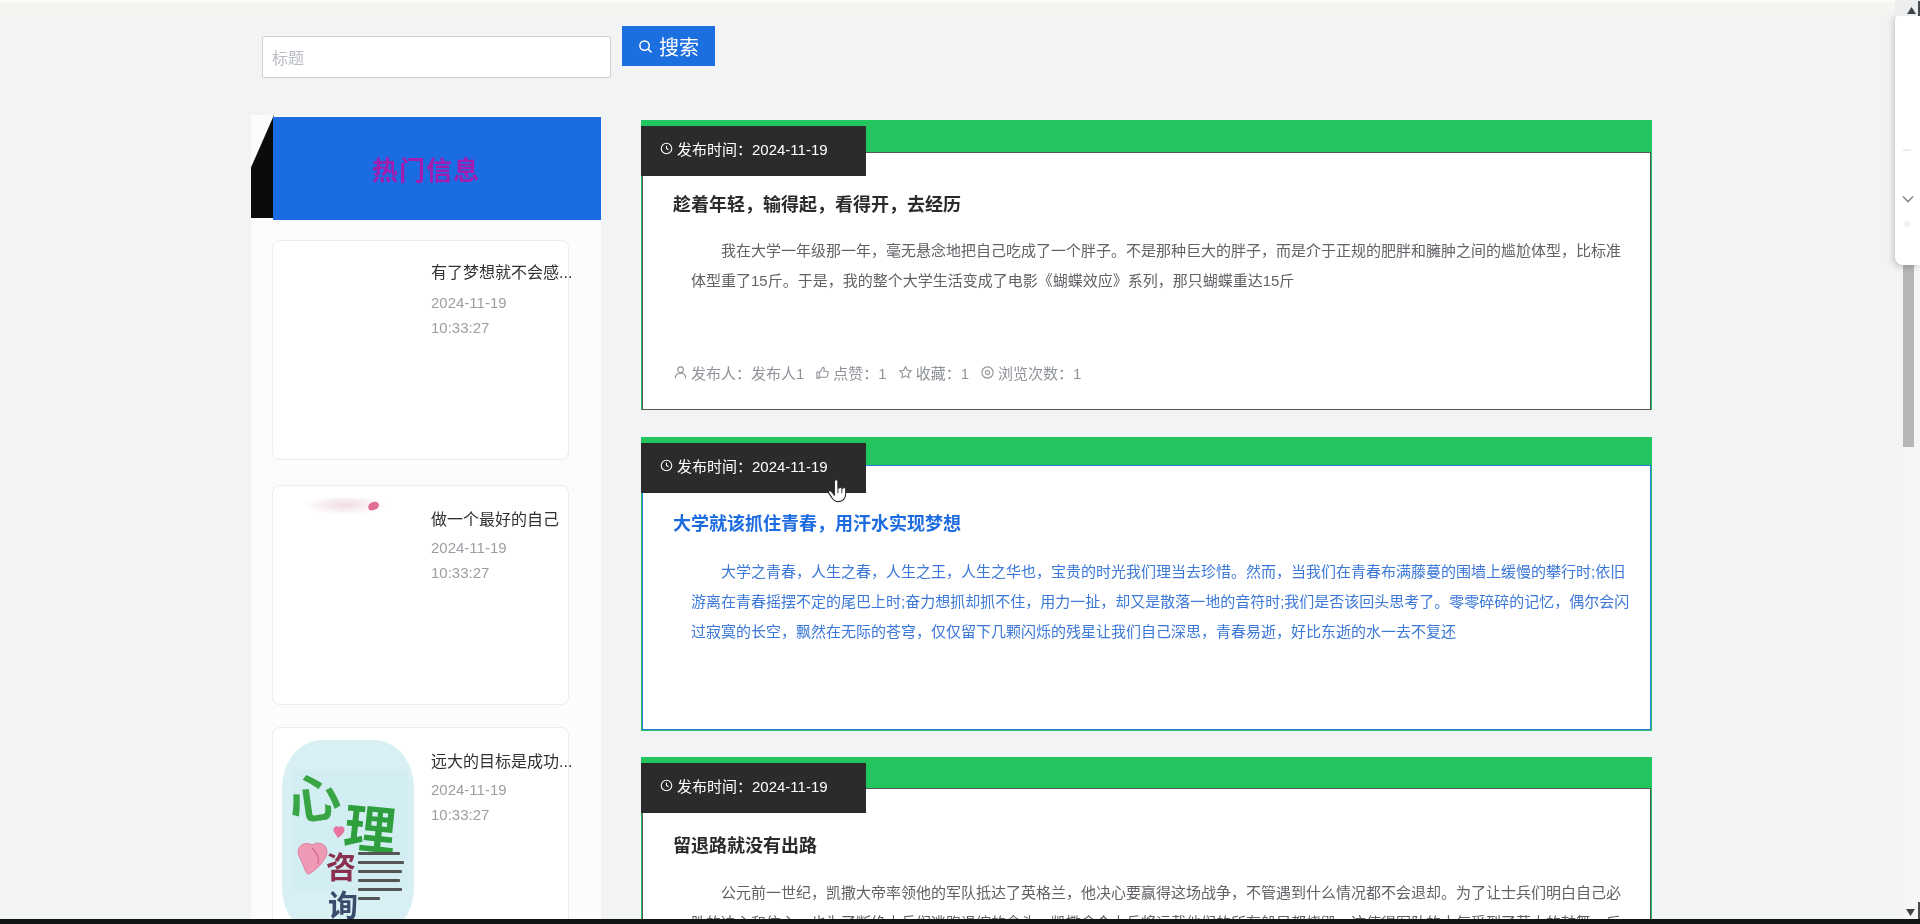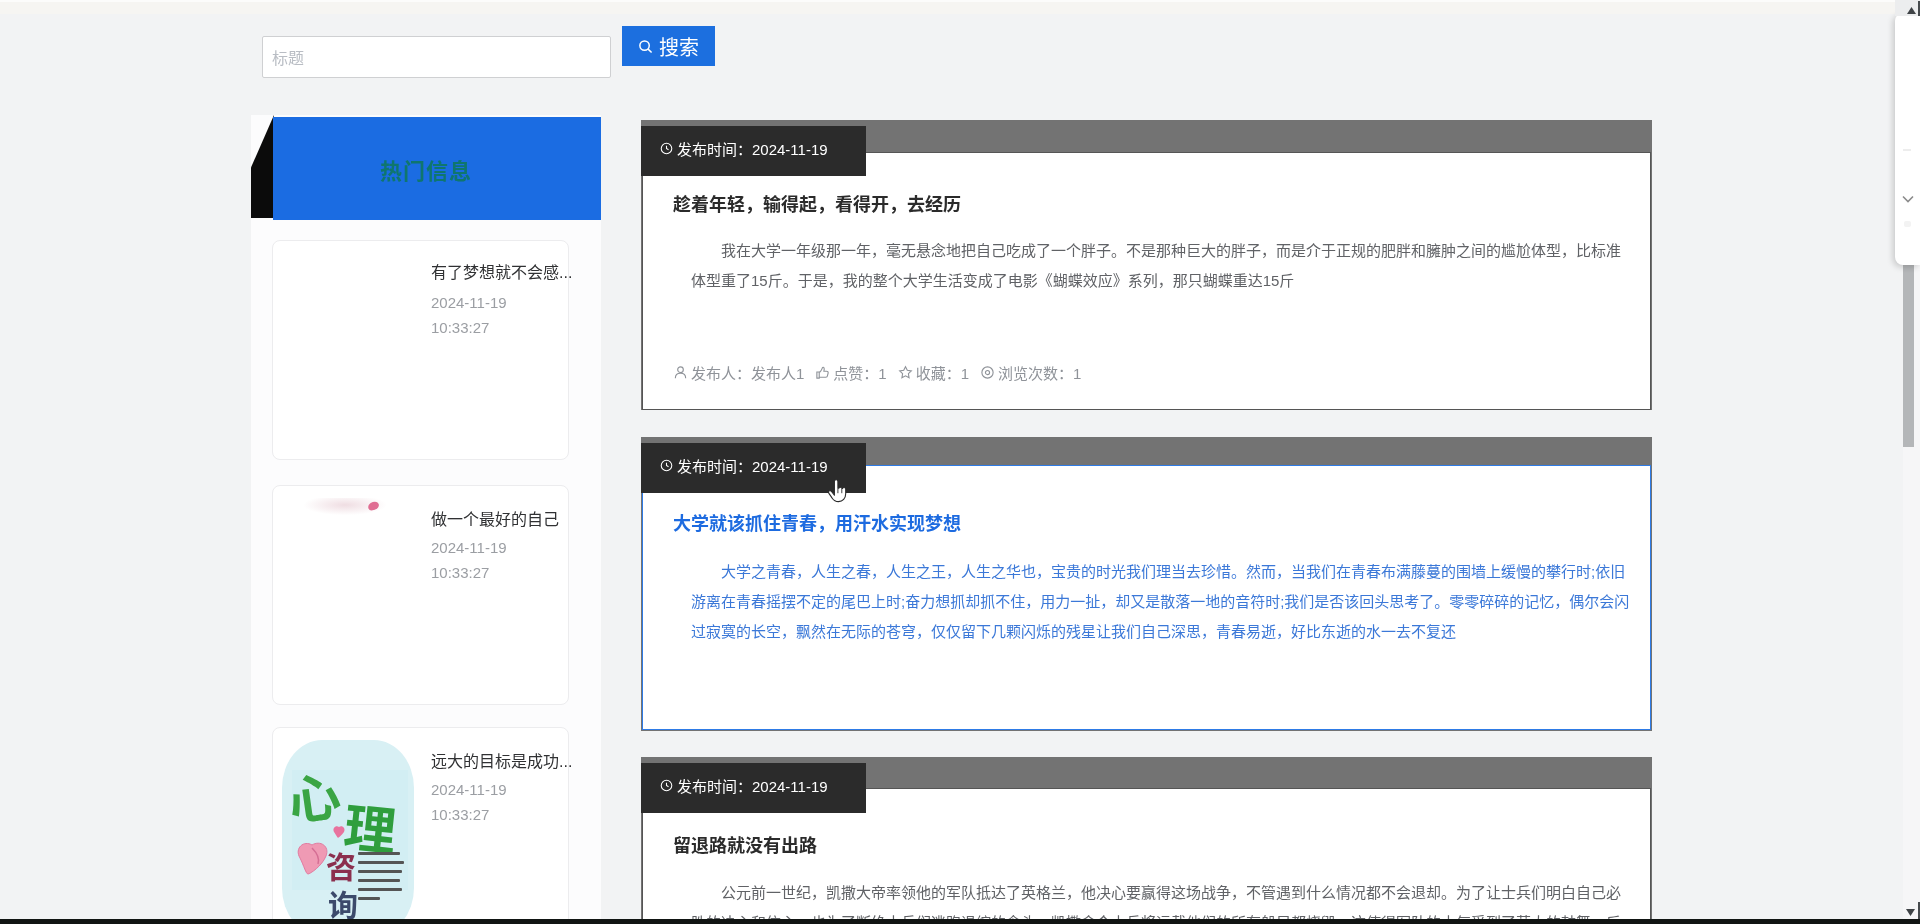--- a/index.html
+++ b/index.html
@@ -16,32 +16,32 @@
     border-radius:0; color:#fff; font-size:20px; display:flex; align-items:center;
     justify-content:center; gap:6px; }
 
   
   .side-panel { left:251px; top:115px; width:350px; height:809px; background:#fcfcfd; }
   .side-fold { left:251px; top:115px; width:23px; height:103px; background:#0b0b0b;
     clip-path:polygon(100% 0, 100% 100%, 0 100%, 0 51%); }
   .side-head { left:273px; top:117px; width:328px; height:103px; background:#1b6ce2; }
   .side-head-label { left:251px; top:117px; width:350px; height:103px; display:flex;
     align-items:center; justify-content:center; }
-  .side-head-label span { color:#0f766e; font-size:22px; font-weight:bold; letter-spacing:1px; }
+  .side-head-label span { color:#a21caf; font-size:26px; font-weight:bold; letter-spacing:1px; }
   .side-card { left:272px; width:297px; height:220px; background:#fff;
     border:1px solid #ececee; border-radius:8px; }
   .side-card .img { position:absolute; left:9px; top:12px; width:132px; height:196px; overflow:hidden; }
   .side-card .t { position:absolute; left:158px; top:20px; width:140px; font-size:16px;
     color:#303133; line-height:24px; white-space:nowrap; overflow:hidden; }
   .side-card .d { position:absolute; left:158px; top:53px; font-size:15px; color:#9b9ea3; }
   .side-card .tm { position:absolute; left:158px; top:78px; font-size:15px; color:#9b9ea3; }
 
   
   .side-card.c2 .t, .side-card.c3 .t { top:22px; }
-  .item { left:641px; width:1011px; background:#737373; }
+  .item { left:641px; width:1011px; background:#22c55e; }
   .item .head { position:absolute; z-index:3; left:0; top:6px; width:225px; height:50px; background:#2b2b2b;
     color:#fff; font-size:15px; display:flex; align-items:center; padding-left:19px; padding-bottom:5px; gap:4px; }
   .item .card { position:absolute; left:1px; top:32px; width:1009px; height:258px;
     background:#fff; border:1px solid #555; }
   .item .title { position:absolute; left:30px; top:37px; font-size:18px; font-weight:bold; color:#2b2b2b; }
   .item .body { position:absolute; left:30px; top:83px; width:940px; font-size:15px;
     line-height:30px; color:#606266; text-indent:2em;margin-left:18px; }
   .item .meta { position:absolute; left:30px; top:209px; font-size:15px; color:#8f9399;
     display:flex; align-items:flex-start; }
   .item .meta svg { margin-right:3px; }

